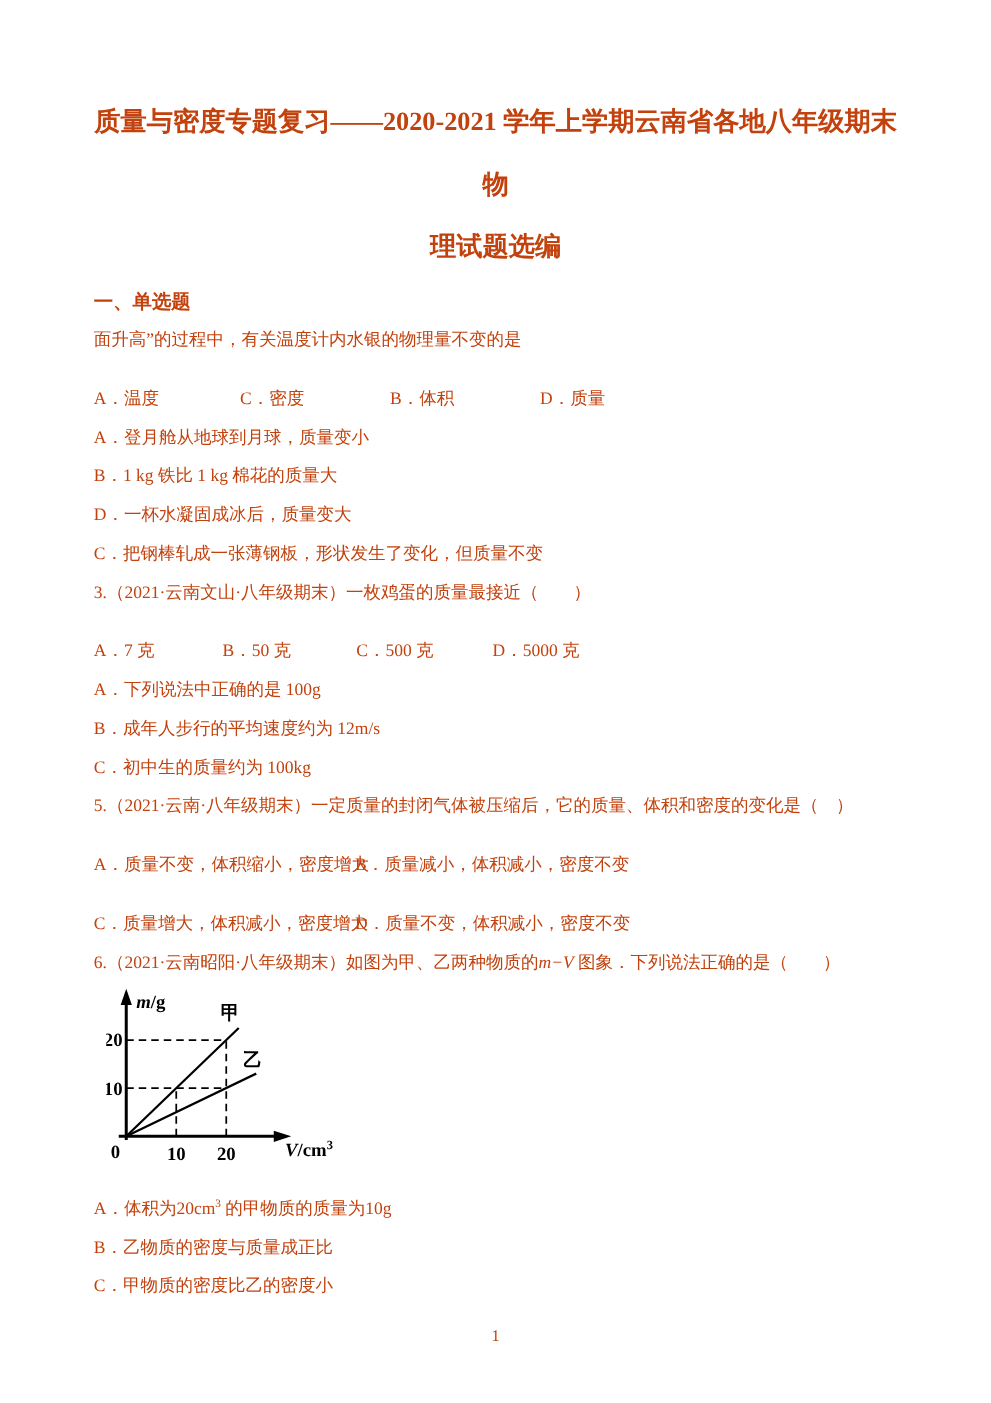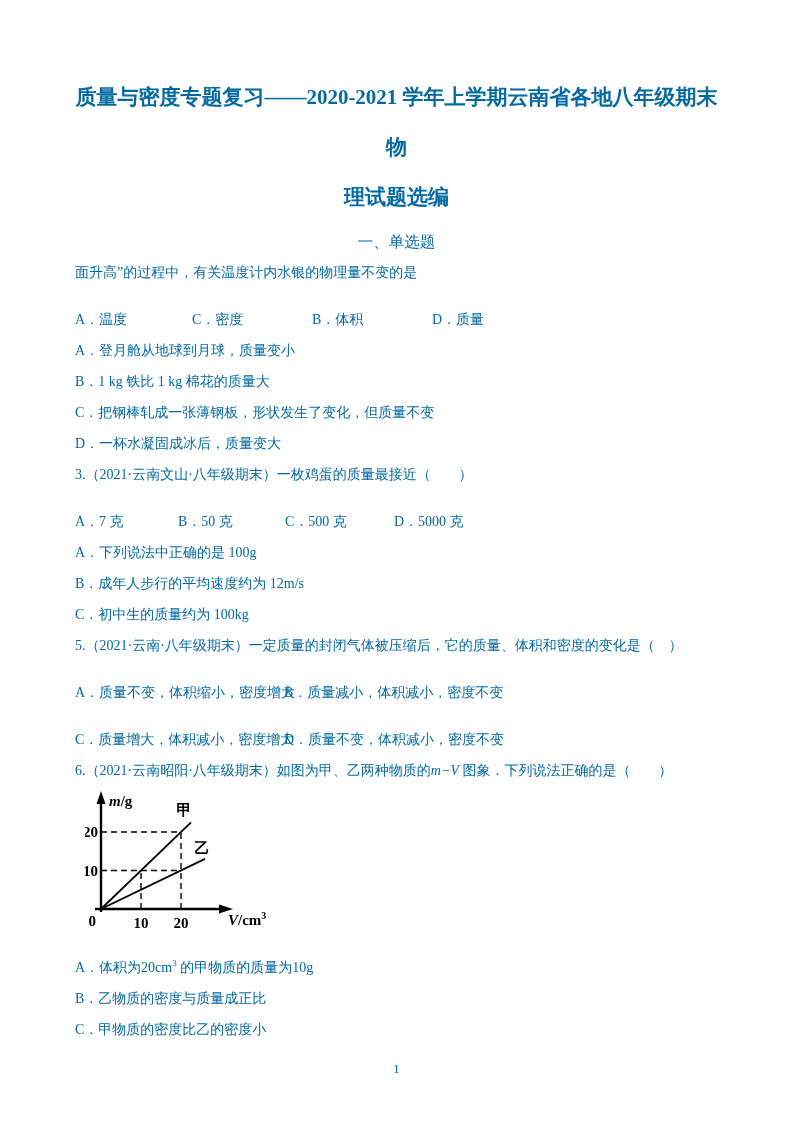--- a/index.html
+++ b/index.html
@@ -1,28 +1,28 @@
 <!DOCTYPE html>
 <html><head>
 <meta charset="utf-8">
 <style>
   html,body{margin:0;padding:0;background:#fff;}
   .page{
     position:relative;
     width:793px;height:1122px;
     box-sizing:border-box;
     background:#fff;
-    color:#0369a1;
+    color:#c2410c;
     padding:72px 75px 0 75px;
     font-family:"Liberation Serif","DejaVu Serif",serif;
     font-size:14px;
     overflow:hidden;
   }
   .title{font-size:21px;font-weight:bold;text-align:center;line-height:50px;}
-  .section-heading{font-size:15.5px;font-weight:normal;line-height:31px;margin-top:4px;text-align:center;}
+  .section-heading{font-size:15.5px;font-weight:bold;line-height:31px;margin-top:4px;}
   .line{margin:0;line-height:31px;white-space:nowrap;}
   .optrow{display:flex;}
   .optrow span{display:inline-block;white-space:nowrap;margin-top:16px;}
   sup{font-size:9px;vertical-align:super;line-height:0;}
   .figure{height:162px;margin:4px 0 0 10px;}
   .axis{stroke:#000;stroke-width:2.4;}
   .arrow{fill:#000;stroke:none;}
   .dash{stroke:#000;stroke-width:1.4;stroke-dasharray:6 4;fill:none;}
   .series{fill:none;stroke:#000;stroke-width:1.8;}
   .num{font-family:"Liberation Serif","DejaVu Serif",serif;font-size:15px;font-weight:bold;}
@@ -45,22 +45,22 @@
   <p class="line">面升高”的过程中，有关温度计内水银的物理量不变的是</p>
   <div class="line optrow">
     <span style="width:117px">A．温度</span>
     <span style="width:120px">C．密度</span>
     <span style="width:120px">B．体积</span>
     <span>D．质量</span>
   </div>
 
   <p class="line">A．登月舱从地球到月球，质量变小</p>
   <p class="line">B．1 kg 铁比 1 kg 棉花的质量大</p>
+  <p class="line">D．一杯水凝固成冰后，质量变大</p>
   <p class="line">C．把钢棒轧成一张薄钢板，形状发生了变化，但质量不变</p>
-  <p class="line">D．一杯水凝固成冰后，质量变大</p>
 
   <p class="line">3.（2021·云南文山·八年级期末）一枚鸡蛋的质量最接近（　　）</p>
   <div class="line optrow">
     <span style="width:103px">A．7 克</span>
     <span style="width:107px">B．50 克</span>
     <span style="width:109px">C．500 克</span>
     <span>D．5000 克</span>
   </div>
 
   <p class="line">A．下列说法中正确的是 100g</p>

